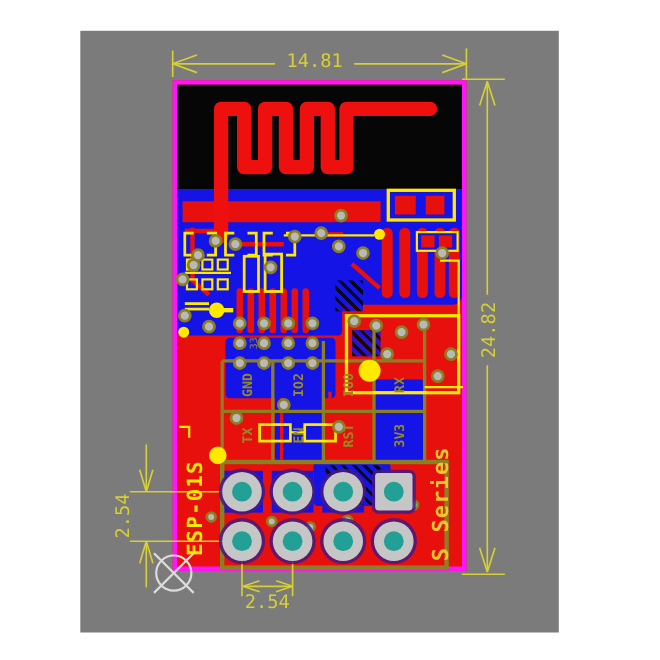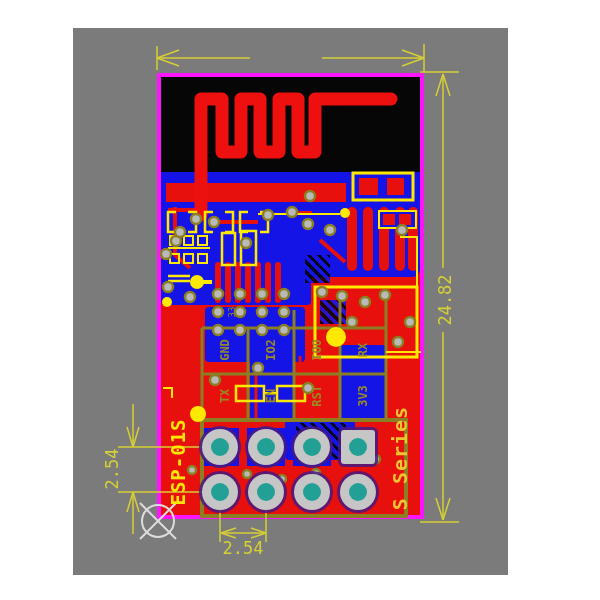--- a/index.html
+++ b/index.html
@@ -250,17 +250,18 @@
 
   <div class="abs pinlbl rot" style="left:205px;top:344px;width:40px;height:12px;">GND</div>
   <div class="abs pinlbl rot" style="left:251px;top:344px;width:40px;height:12px;">IO2</div>
   <div class="abs pinlbl rot" style="left:297px;top:344px;width:40px;height:12px;">IO0</div>
   <div class="abs pinlbl rot" style="left:343px;top:344px;width:40px;height:12px;">RX</div>
   <div class="abs pinlbl rot" style="left:205px;top:390px;width:40px;height:12px;">TX</div>
   <div class="abs pinlbl rot" style="left:251px;top:390px;width:40px;height:12px;">EN</div>
   <div class="abs pinlbl rot" style="left:297px;top:390px;width:40px;height:12px;">RST</div>
   <div class="abs pinlbl rot" style="left:343px;top:390px;width:40px;height:12px;">3V3</div>
 
+  <div class="abs dimtxt" style="left:246px;top:47px;width:80px;">14.81</div>
   <div class="abs dimtxt rot" style="left:410px;top:291px;width:70px;height:18px;">24.82</div>
   <div class="abs dimtxt rot" style="left:82px;top:460px;width:60px;height:18px;">2.54</div>
   <div class="abs dimtxt" style="left:213px;top:539px;width:60px;">2.54</div>
 
 </div>
 
 </body></html>

